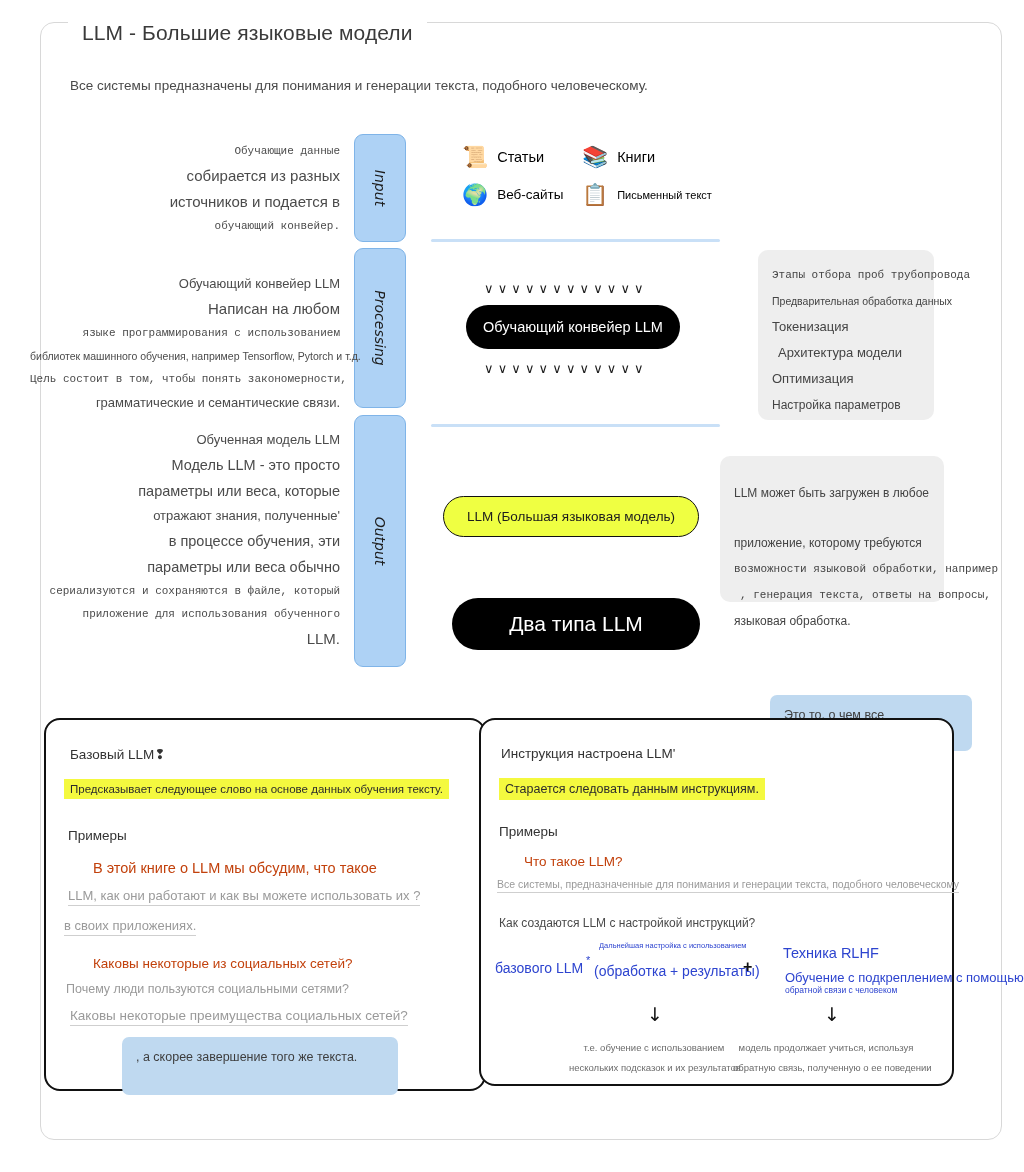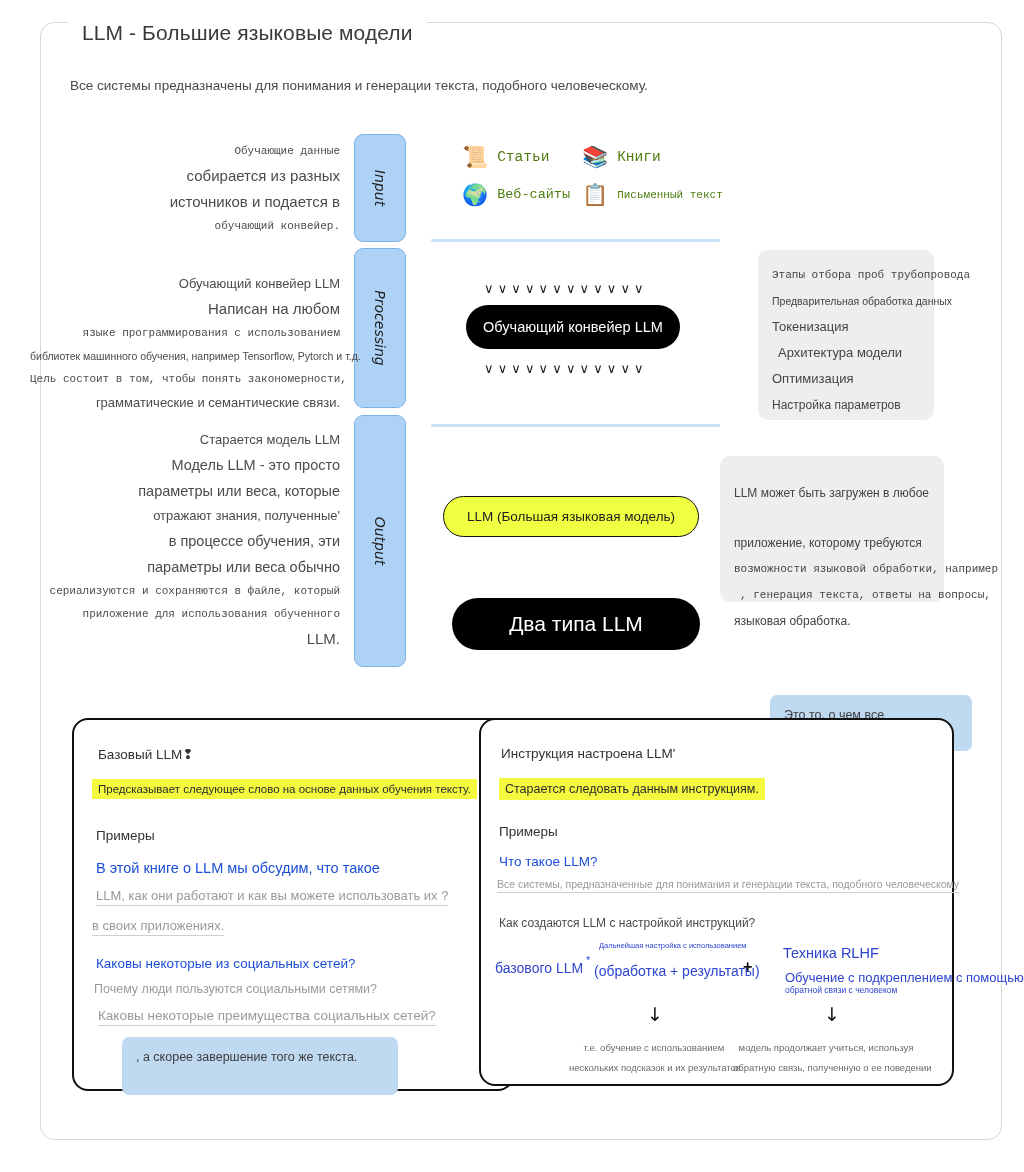--- a/index.html
+++ b/index.html
@@ -93,21 +93,21 @@
   #divider-2 { top:424px; }
 
   .sources {
     position:absolute;
     left:462px; top:146px;
     width:270px;
   }
   .src-row { display:flex; align-items:center; margin-bottom:17px; }
   .src-item { display:flex; align-items:center; }
   .src-item .ico { font-size:21px; line-height:1; margin-right:9px; }
-  .src-item .lbl { color:#4d7c0f;font-family:Liberation Mono, monospace; }
+  .src-item .lbl { color:#000000; }
   #src-articles { width:120px; }
   #src-articles .lbl { font-size:14.5px; }
   #src-books .lbl    { font-size:14.5px; }
   #src-websites { width:120px; }
   #src-websites .lbl { font-size:13.5px; }
   #src-written .lbl  { font-size:11px; }
 
   .pill {
     position:absolute;
     display:flex; align-items:center; justify-content:center;
@@ -176,36 +176,37 @@
   }
   #callout-completion .l { display:block; font-size:12.5px; line-height:23px; white-space:nowrap; }
 
   
   .card {
     position:absolute;
     border:2px solid #111;
     border-radius:16px;
     background:#fff;
   }
-  #card-base { left:72px; top:718px; width:442px; height:373px;text-align:right; }
+  #card-base { left:44px; top:718px; width:442px; height:373px;text-align:right; }
   #card-inst { left:479px; top:718px; width:475px; height:368px; }
 
   .card-title { position:absolute; font-size:13.5px; color:#333; white-space:nowrap; }
   .hl {
     position:absolute;
     background:#f4f93f;
     color:#2b2b2b;
     white-space:nowrap;
   }
   .examples-label { position:absolute; font-size:13.5px; color:#333; }
 
   .ex-prompt {
     position:absolute;
-    color:#1d4ed8;
-    white-space:nowrap;
+    color:#c2410c;
+    white-space:nowrap;
+    margin-left:25px;
   }
   .ex-completion {
     position:absolute;
     color:#9a9a9a;
     white-space:nowrap;
     border-bottom:1px solid #cfcfcf;
     padding-bottom:2px;
   }
   .f-blue { color:#2d44cf; white-space:nowrap; position:absolute; }
   .arrow-down {
@@ -245,21 +246,21 @@
 <div class="desc" id="desc-processing">
   <span class="l s13">Обучающий конвейер LLM</span>
   <span class="l s15">Написан на любом</span>
   <span class="l s11">языке программирования с использованием</span>
   <span class="l s10">библиотек машинного обучения, например Tensorflow, Pytorch и т.д.</span>
   <span class="l s11">Цель состоит в том, чтобы понять закономерности,</span>
   <span class="l s13">грамматические и семантические связи.</span>
 </div>
 
 <div class="desc" id="desc-output">
-  <span class="l s13">Старается модель LLM</span>
+  <span class="l s13">Обученная модель LLM</span>
   <span class="l s14">Модель LLM - это просто</span>
   <span class="l s14">параметры или веса, которые</span>
   <span class="l s13">отражают знания, полученные'</span>
   <span class="l s14">в процессе обучения, эти</span>
   <span class="l s14">параметры или веса обычно</span>
   <span class="l s11">сериализуются и сохраняются в файле, который</span>
   <span class="l s11">приложение для использования обученного</span>
   <span class="l s15">LLM.</span>
 </div>
 

